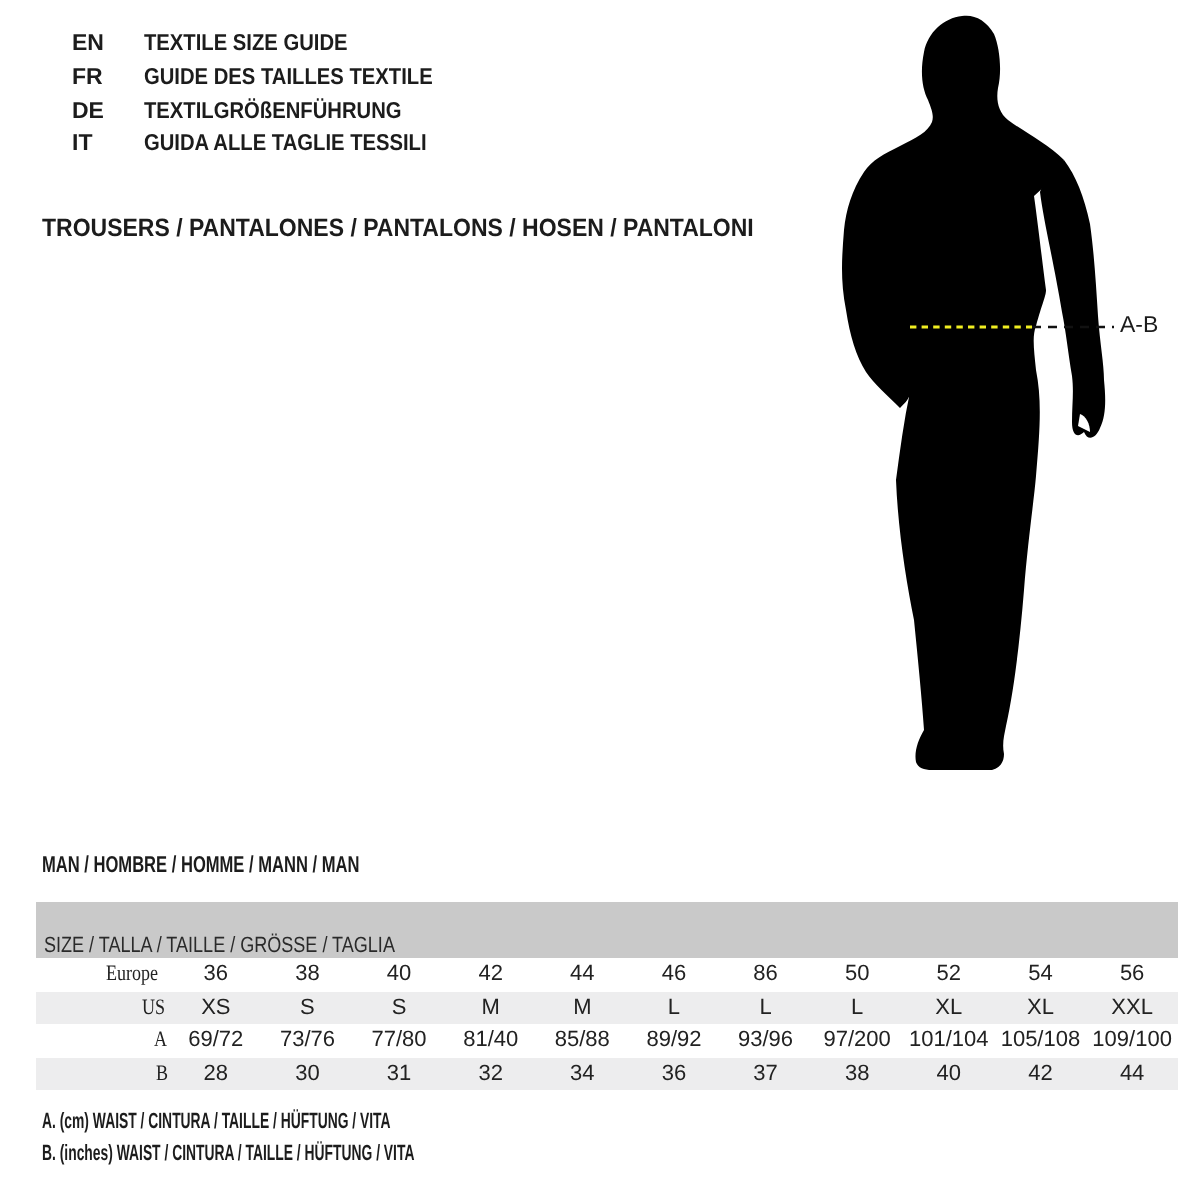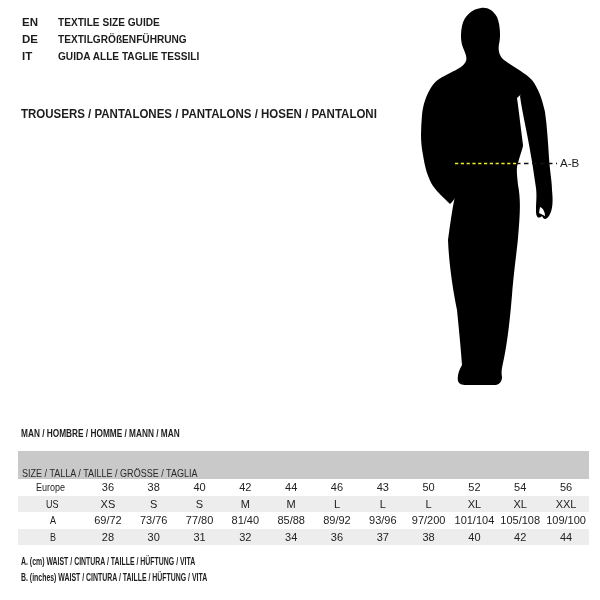--- a/index.html
+++ b/index.html
@@ -17,21 +17,21 @@
   
   .cond92, .cond88, .cond82, .cond72, .cond63 { display: inline-block; transform-origin: 0 50%; white-space: nowrap; }
   .cond92 { transform: scaleX(0.92); }
   .cond88 { transform: scaleX(0.88); }
   .cond82 { transform: scaleX(0.82); }
   .cond72 { transform: scaleX(0.72); }
   .cond63 { transform: scaleX(0.63); }
 
   
   #lang-block { left: 22px; top: 14px; }
-  .lang-row { display: flex; height: 16.75px; line-height: 16.75px; font-size: 11.5px; font-weight: bold; }
+  .lang-row { display: flex; height: 16.75px; line-height: 16.75px; font-size: 11.5px; font-weight: bold; margin-left: 14px; }
   .lang-code { width: 36px; flex: 0 0 36px; }
 
   #garment-title { left: 21px; top: 107px; font-size: 12.5px; font-weight: bold; line-height: 14px; }
 
   
   #figure-wrap { left: 400px; top: 0; width: 200px; height: 420px; }
   #ab-label { left: 560px; top: 157px; font-size: 11.5px; line-height: 13px; }
 
   
   #section-title { left: 21px; top: 427px; font-size: 11.5px; font-weight: bold; line-height: 13px; }
@@ -40,34 +40,38 @@
     left: 18px; top: 451px; width: 571px;
     border-collapse: collapse; table-layout: fixed;
     font-size: 11px; color: #222;
   }
   #size-table col.c-label { width: 67px; }
   #size-table th {
     background: #c9c9c9; text-align: left; font-weight: normal;
     height: 15px; padding: 16px 0 0 4px; font-size: 11px; color: #2a2a2a;
   }
   #size-table td { height: 16.5px; padding: 0; text-align: center; font-weight: normal; }
-  #size-table td.row-label { text-align: center; padding-left: 4px; }
+  #size-table td.row-label { text-align: right; padding-left: 4px; font-family: Liberation Serif, serif; }
   #size-table tr.alt { background: #ededee; }
 
   .footnote { left: 21px; font-size: 11px; font-weight: bold; line-height: 13px; }
   #footnote-a { top: 555px; }
   #footnote-b { top: 571px; }
 </style>
 </head>
 <body>
 
 <div id="lang-block" class="abs">
   <div class="lang-row">
     <span class="lang-code">EN</span>
     <span class="cond88">TEXTILE SIZE GUIDE</span>
+  </div>
+  <div class="lang-row">
+    <span class="lang-code">FR</span>
+    <span class="cond88">GUIDE DES TAILLES TEXTILE</span>
   </div>
   <div class="lang-row">
     <span class="lang-code">DE</span>
     <span class="cond88">TEXTILGRÖßENFÜHRUNG</span>
   </div>
   <div class="lang-row">
     <span class="lang-code">IT</span>
     <span class="cond88">GUIDA ALLE TAGLIE TESSILI</span>
   </div>
 </div>
@@ -160,21 +164,21 @@
   </thead>
   <tbody>
     <tr>
       <td class="row-label"><span class="cond82">Europe</span></td>
       <td>36</td>
       <td>38</td>
       <td>40</td>
       <td>42</td>
       <td>44</td>
       <td>46</td>
-      <td>43</td>
+      <td>86</td>
       <td>50</td>
       <td>52</td>
       <td>54</td>
       <td>56</td>
     </tr>
     <tr class="alt">
       <td class="row-label"><span class="cond82">US</span></td>
       <td>XS</td>
       <td>S</td>
       <td>S</td>

